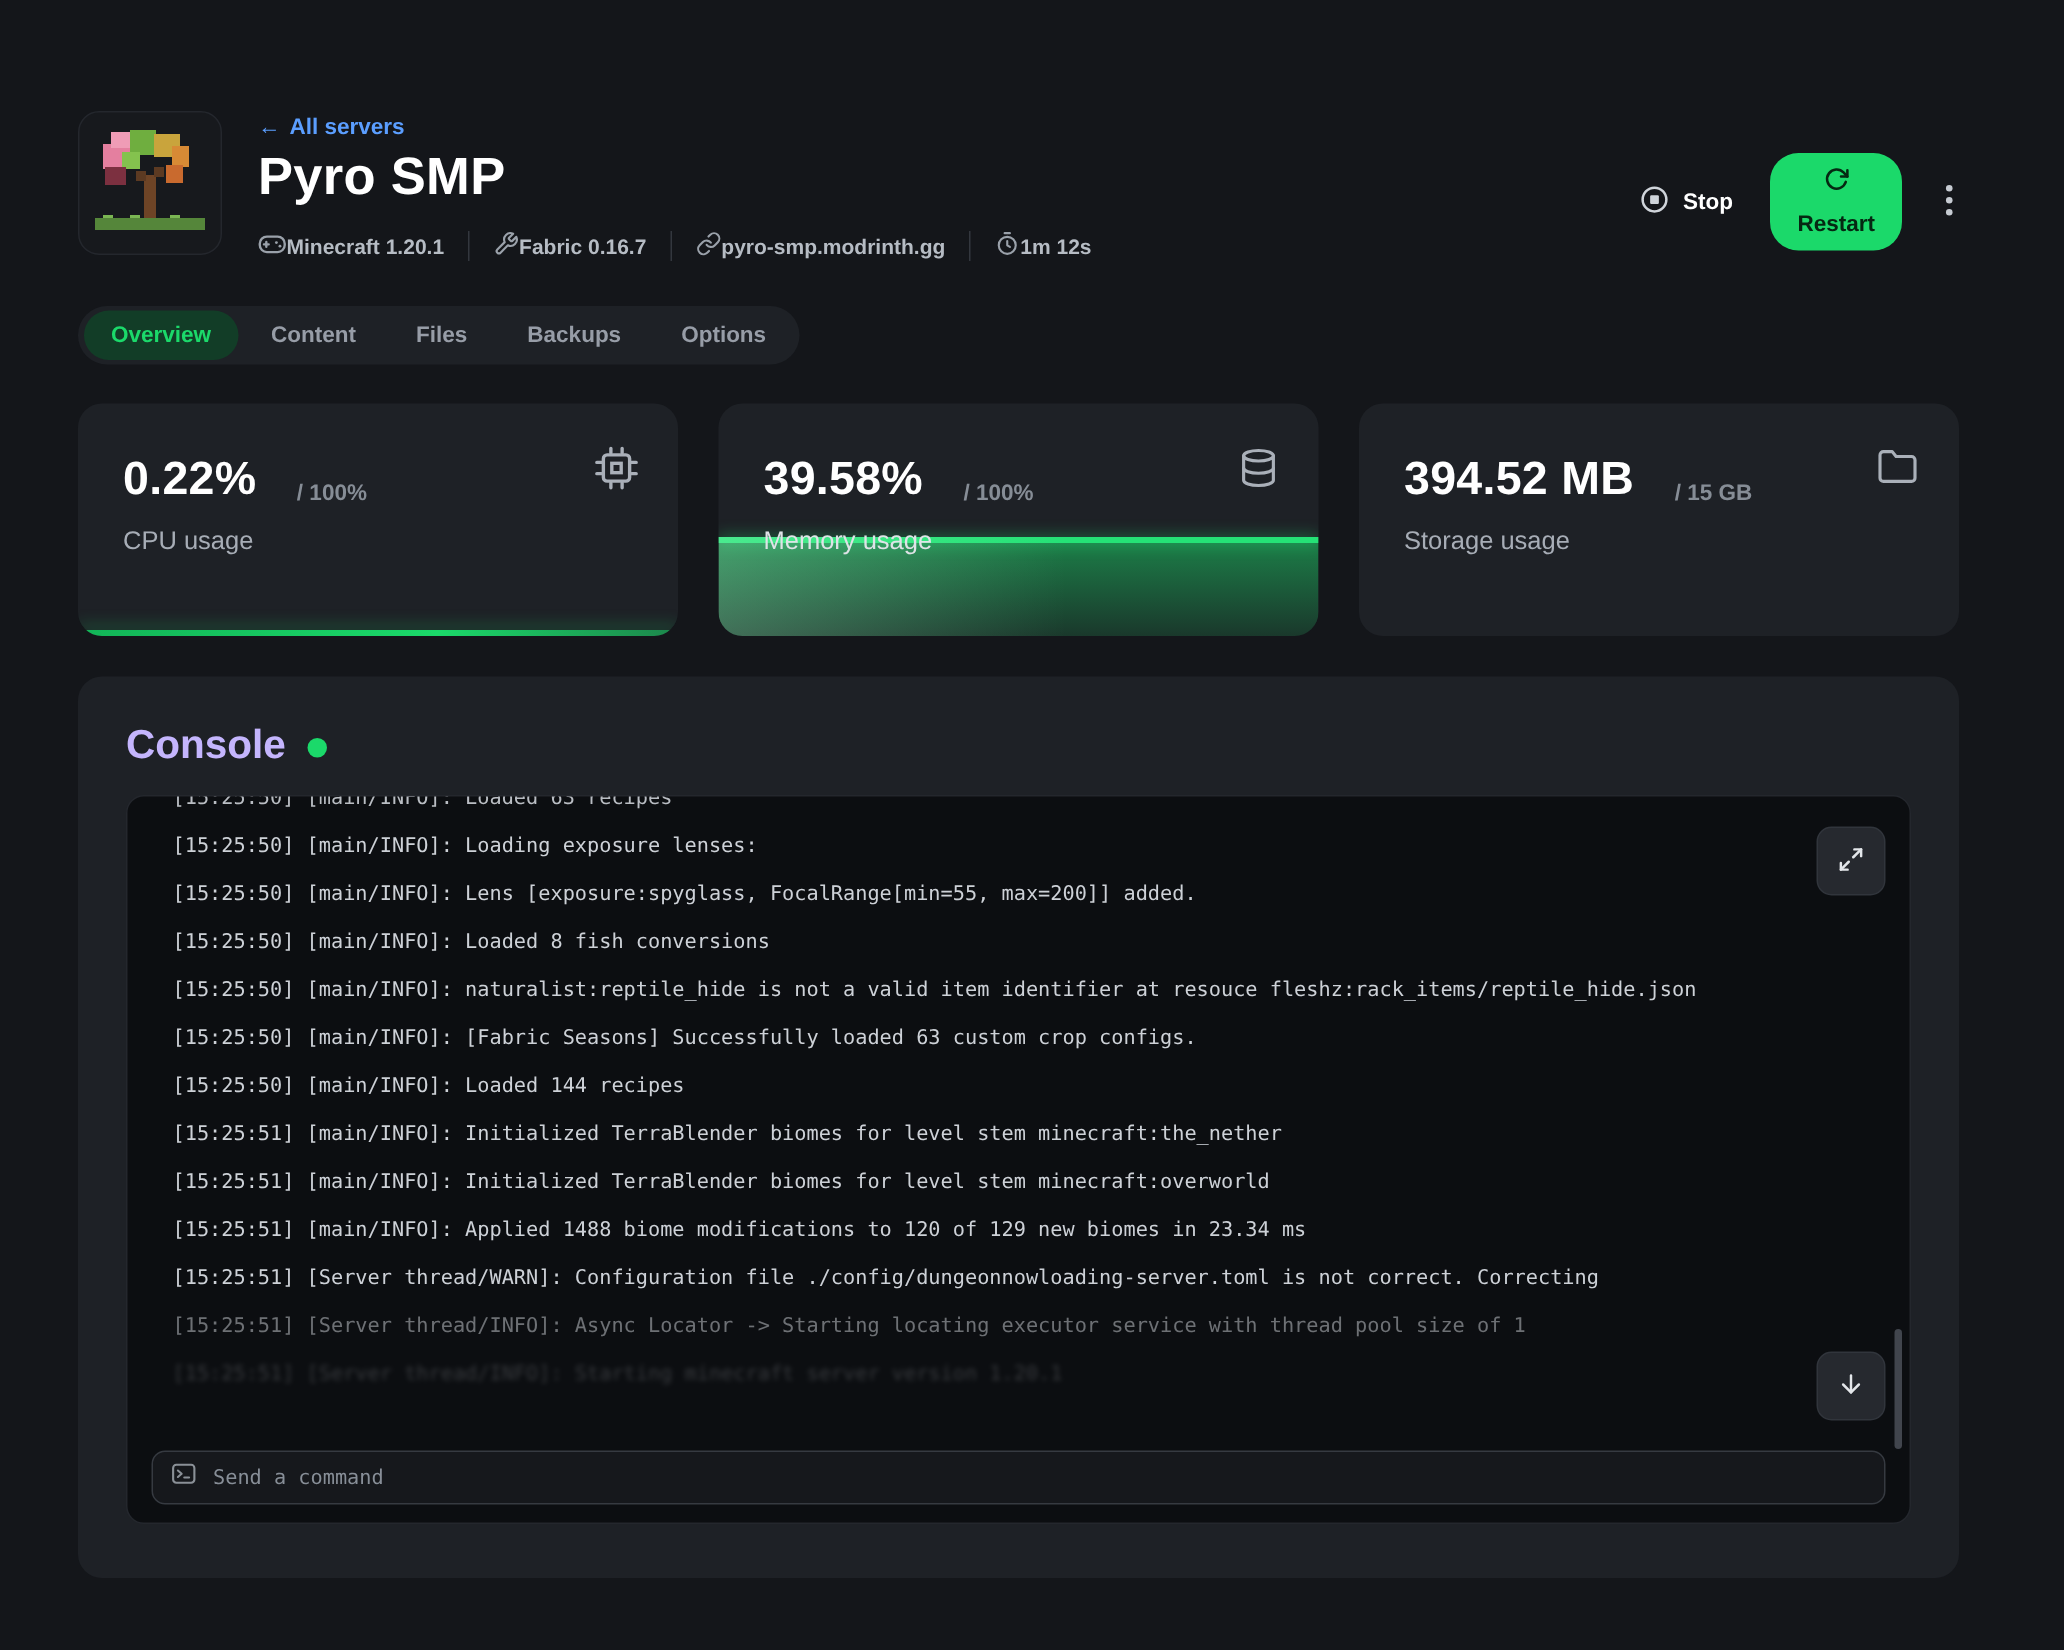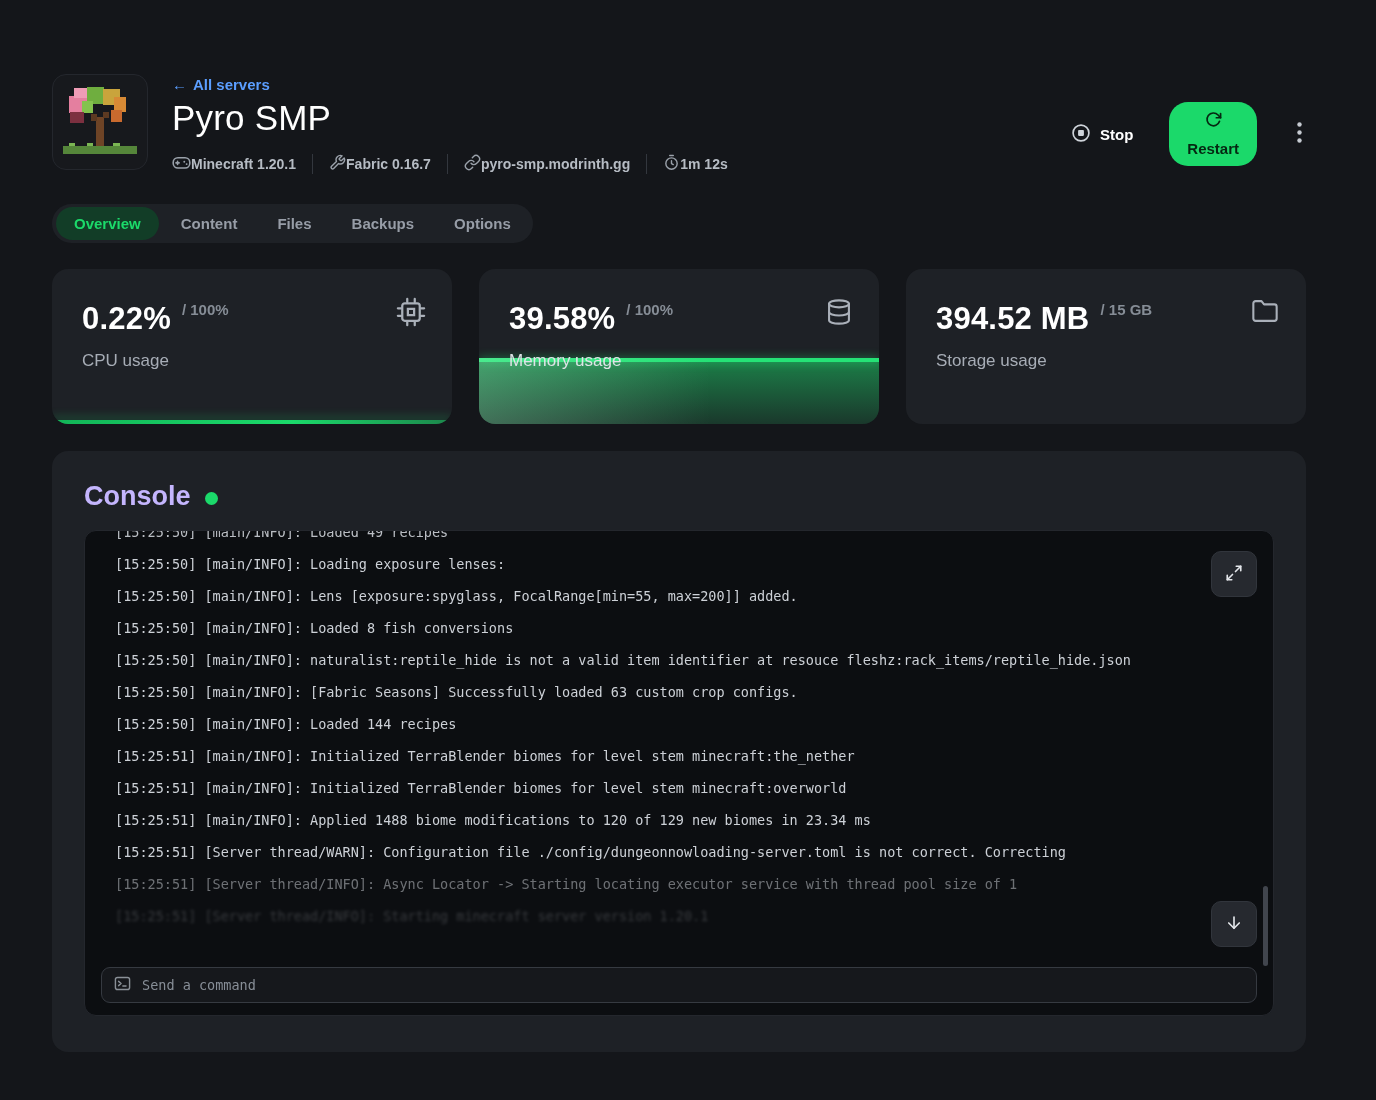--- a/index.html
+++ b/index.html
@@ -19,27 +19,27 @@
     background:#17191d; border:1px solid #24272d;
     display:flex; align-items:center; justify-content:center;
     overflow:hidden; flex:0 0 auto;
   }
   .header-info { margin-left:24px; }
   .back-link {
     color:#5b9eff; font-size:15px; font-weight:600;
     text-decoration:none; display:inline-flex; align-items:center; gap:6px;
     margin-top:2px;
   }
-  .page-title { font-size:35px; font-weight:400; color:#ffffff; margin-top:4px; letter-spacing:.2px; }
+  .page-title { font-size:35px; font-weight:700; color:#ffffff; margin-top:4px; letter-spacing:.2px; }
   .meta-row { display:flex; align-items:center; margin-top:16px; color:#b6bcc4; }
   .meta-item { display:flex; align-items:center; gap:0; font-size:14px; font-weight:700; }
   .meta-item svg { color:#9aa1aa; }
   .meta-sep { width:1px; height:20px; background:#33373e; margin:0 16px; }
 
-  .header-actions { margin-left:auto; display:flex; align-items:center; gap:36px; margin-top:28px; }
+  .header-actions { margin-left:auto; display:flex; align-items:center; gap:25px; margin-top:28px; }
   .stop-btn {
     display:flex; align-items:center; gap:9px; background:none; border:none;
     color:#ffffff; font-size:15px; font-weight:700; cursor:pointer;
     font-family:inherit;
   }
   .stop-btn svg { color:#cfd4da; }
   .restart-btn {
     display:flex; align-items:center; gap:9px;
     background:#1bd96a; color:#052812; border:none; cursor:pointer;
     font-size:15px; font-weight:800; font-family:inherit;
@@ -59,21 +59,21 @@
   }
   .tab.active { background:#123d27; color:#1bd96a; }
 
   
   .stats { display:flex; gap:27px; margin-top:26px; }
   .card { background:#1e2126; border-radius:16px; }
   .stat {
     position:relative; width:400px; height:155px;
     padding:32px 30px; overflow:hidden;
   }
-  .stat-top { display:flex; align-items:flex-start; gap:11px; }
+  .stat-top { display:flex; align-items:flex-end; gap:27px; }
   .stat-value { font-size:31px; font-weight:800; color:#ffffff; letter-spacing:.2px; }
   .stat-limit { font-size:15px; font-weight:700; color:#868d96; }
   .stat-icon { position:absolute; top:28px; right:26px; color:#aab0b9; }
   .stat-label { margin-top:14px; font-size:17px; color:#a7adb6; position:relative; z-index:2; }
 
   .bar-cpu {
     position:absolute; left:0; right:0; bottom:0; height:4px;
     background:linear-gradient(90deg,#12b457,#1bd96a 60%,rgba(27,217,106,.55));
     box-shadow:0 -3px 10px rgba(27,217,106,.35);
   }
@@ -311,21 +311,21 @@
   
   <section class="card console">
     <div class="console-head">
       <h2 class="console-title">Console</h2>
       <span class="online-dot"></span>
     </div>
 
     <div class="terminal">
       <div class="loglines">
 
-      <div class="logline cut">[15:25:50] [main/INFO]: Loaded 49 recipes</div>
+      <div class="logline cut">[15:25:50] [main/INFO]: Loaded 63 recipes</div>
           <div class="logline">[15:25:50] [main/INFO]: Loading exposure lenses:</div>
           <div class="logline">[15:25:50] [main/INFO]: Lens [exposure:spyglass, FocalRange[min=55, max=200]] added.</div>
           <div class="logline">[15:25:50] [main/INFO]: Loaded 8 fish conversions</div>
           <div class="logline">[15:25:50] [main/INFO]: naturalist:reptile_hide is not a valid item identifier at resouce fleshz:rack_items/reptile_hide.json</div>
           <div class="logline">[15:25:50] [main/INFO]: [Fabric Seasons] Successfully loaded 63 custom crop configs.</div>
           <div class="logline">[15:25:50] [main/INFO]: Loaded 144 recipes</div>
           <div class="logline">[15:25:51] [main/INFO]: Initialized TerraBlender biomes for level stem minecraft:the_nether</div>
           <div class="logline">[15:25:51] [main/INFO]: Initialized TerraBlender biomes for level stem minecraft:overworld</div>
           <div class="logline">[15:25:51] [main/INFO]: Applied 1488 biome modifications to 120 of 129 new biomes in 23.34 ms</div>
           <div class="logline">[15:25:51] [Server thread/WARN]: Configuration file ./config/dungeonnowloading-server.toml is not correct. Correcting</div>

